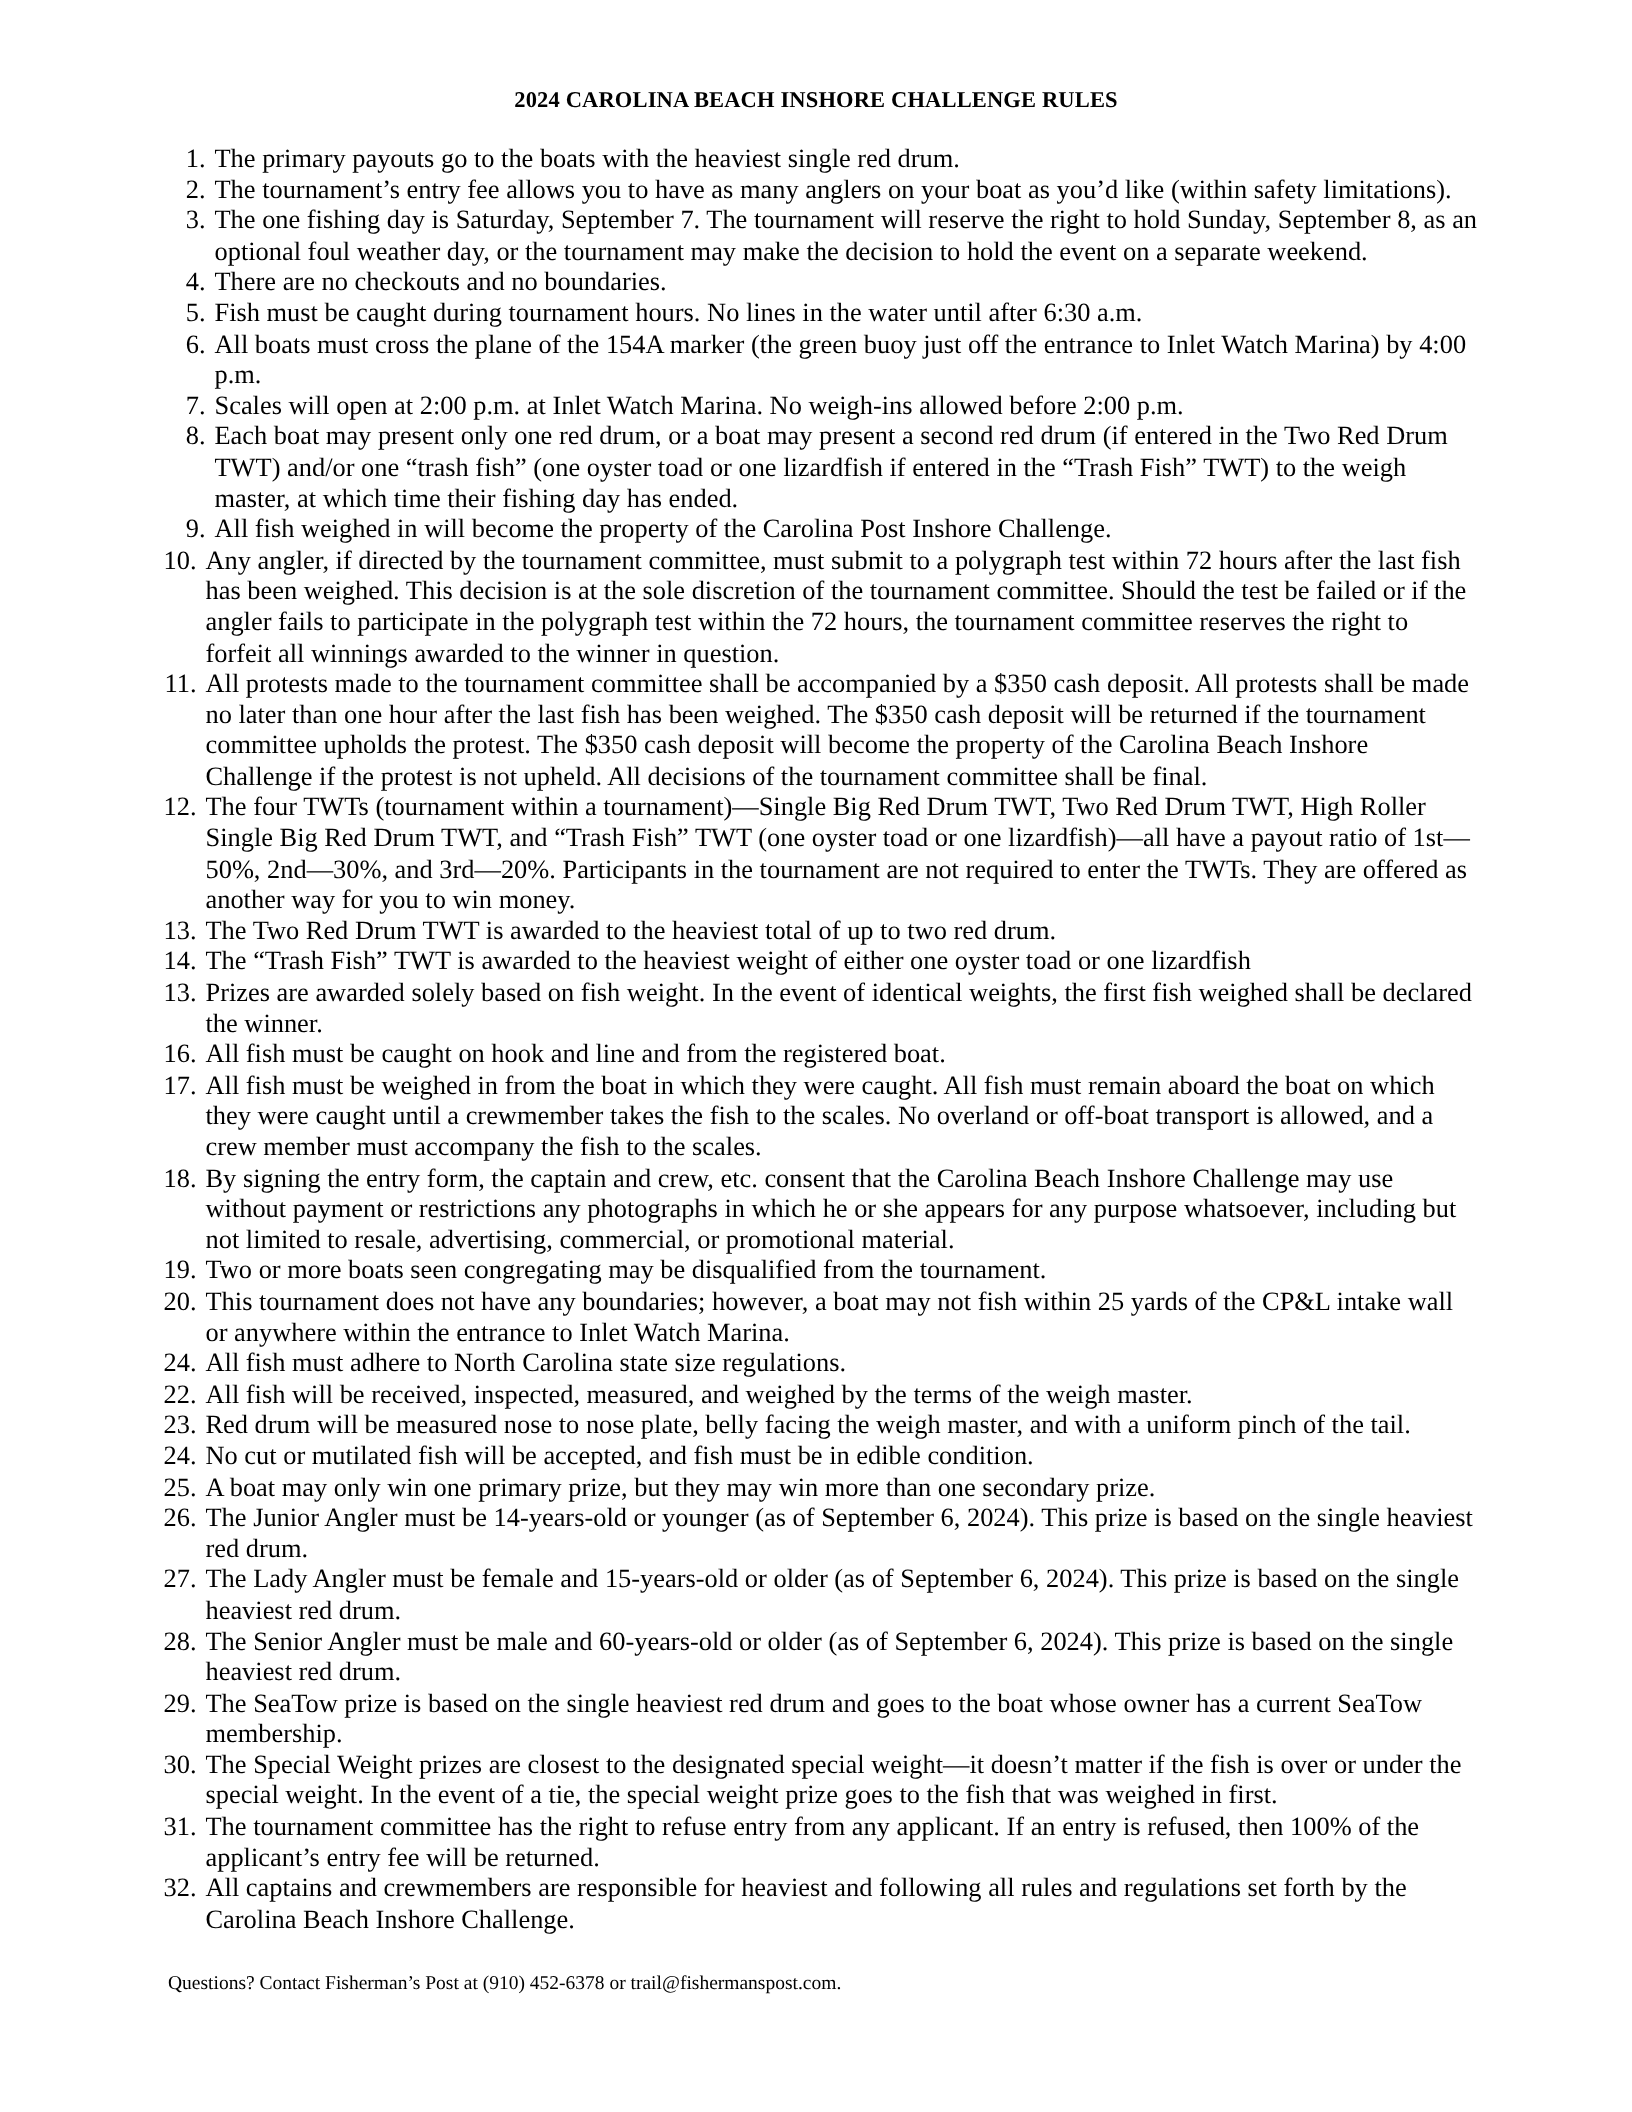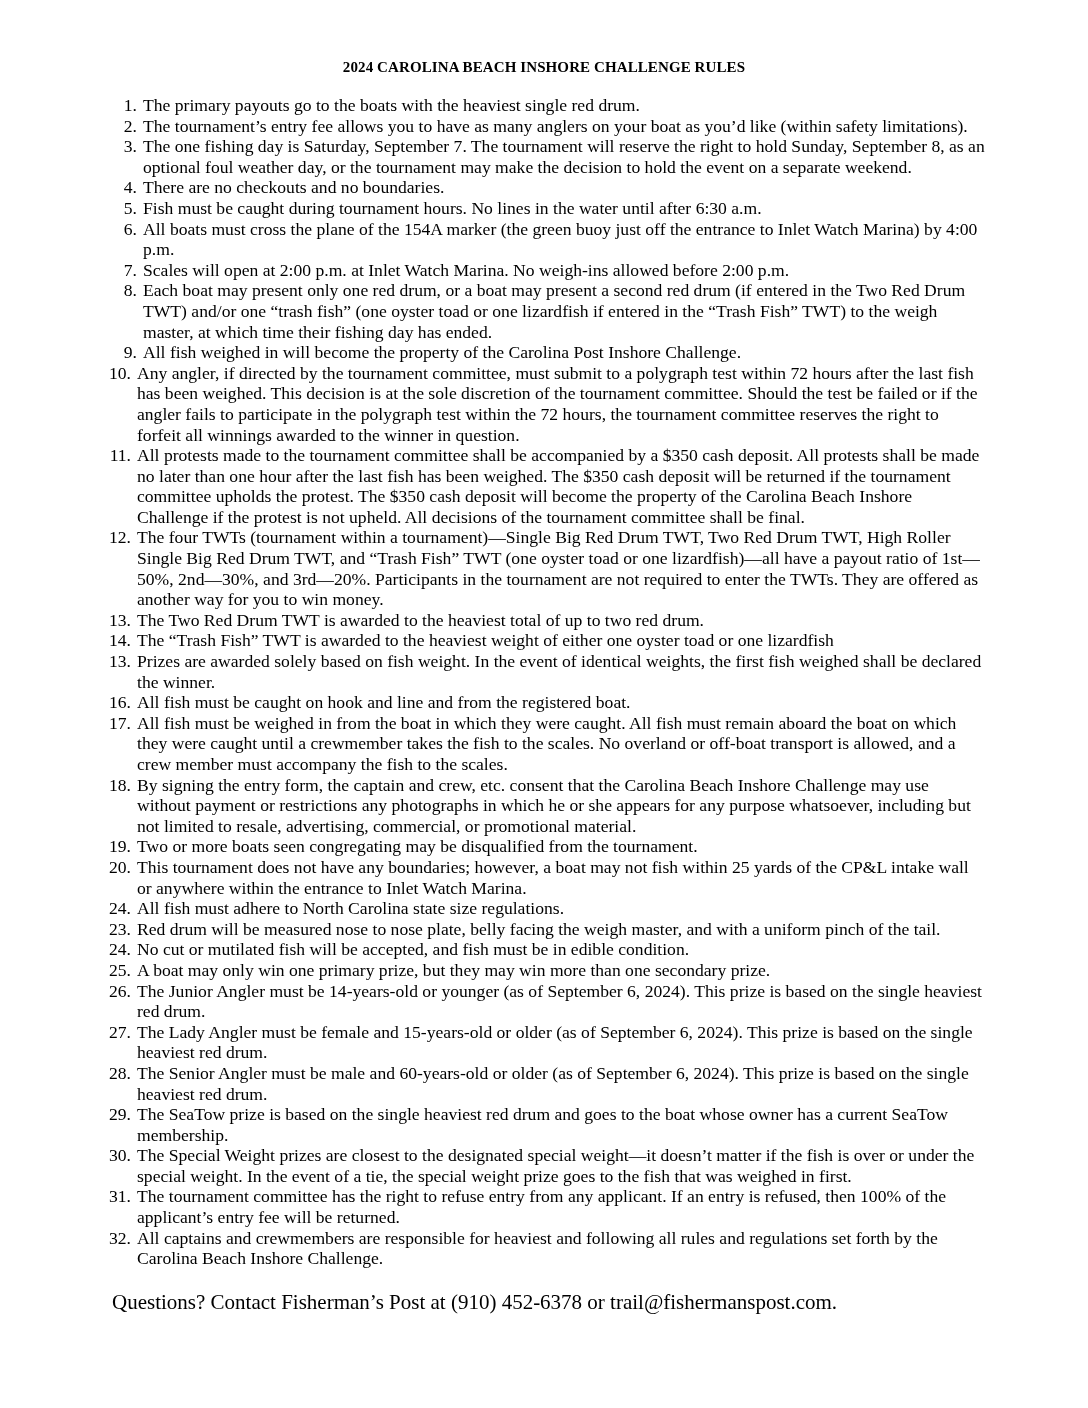--- a/index.html
+++ b/index.html
@@ -66,21 +66,21 @@
   }
   .rule-text {
     display: block;
     text-indent: 0;
   }
   
   .rule-item {
     
   }
   .footer-note {
-    font-size: 21px;
+    font-size: 13px;
     line-height: 20.6px;
     margin: 0;
     margin-left: 112px;
     padding-top: 23px;
   }
 </style>
 </head>
 <body>
 
 <div class="page">
@@ -166,20 +166,24 @@
       </li>
       <li class="rule-item wide">
         <span class="rule-num">20.</span>
         <span class="rule-text">This tournament does not have any boundaries; however, a boat may not fish within 25 yards of the CP&amp;L intake wall or anywhere within the entrance to Inlet Watch Marina.</span>
       </li>
       <li class="rule-item wide">
         <span class="rule-num">24.</span>
         <span class="rule-text">All fish must adhere to North Carolina state size regulations.</span>
       </li>
       <li class="rule-item wide">
+        <span class="rule-num">22.</span>
+        <span class="rule-text">All fish will be received, inspected, measured, and weighed by the terms of the weigh master.</span>
+      </li>
+      <li class="rule-item wide">
         <span class="rule-num">23.</span>
         <span class="rule-text">Red drum will be measured nose to nose plate, belly facing the weigh master, and with a uniform pinch of the tail.</span>
       </li>
       <li class="rule-item wide">
         <span class="rule-num">24.</span>
         <span class="rule-text">No cut or mutilated fish will be accepted, and fish must be in edible condition.</span>
       </li>
       <li class="rule-item wide">
         <span class="rule-num">25.</span>
         <span class="rule-text">A boat may only win one primary prize, but they may win more than one secondary prize.</span>

